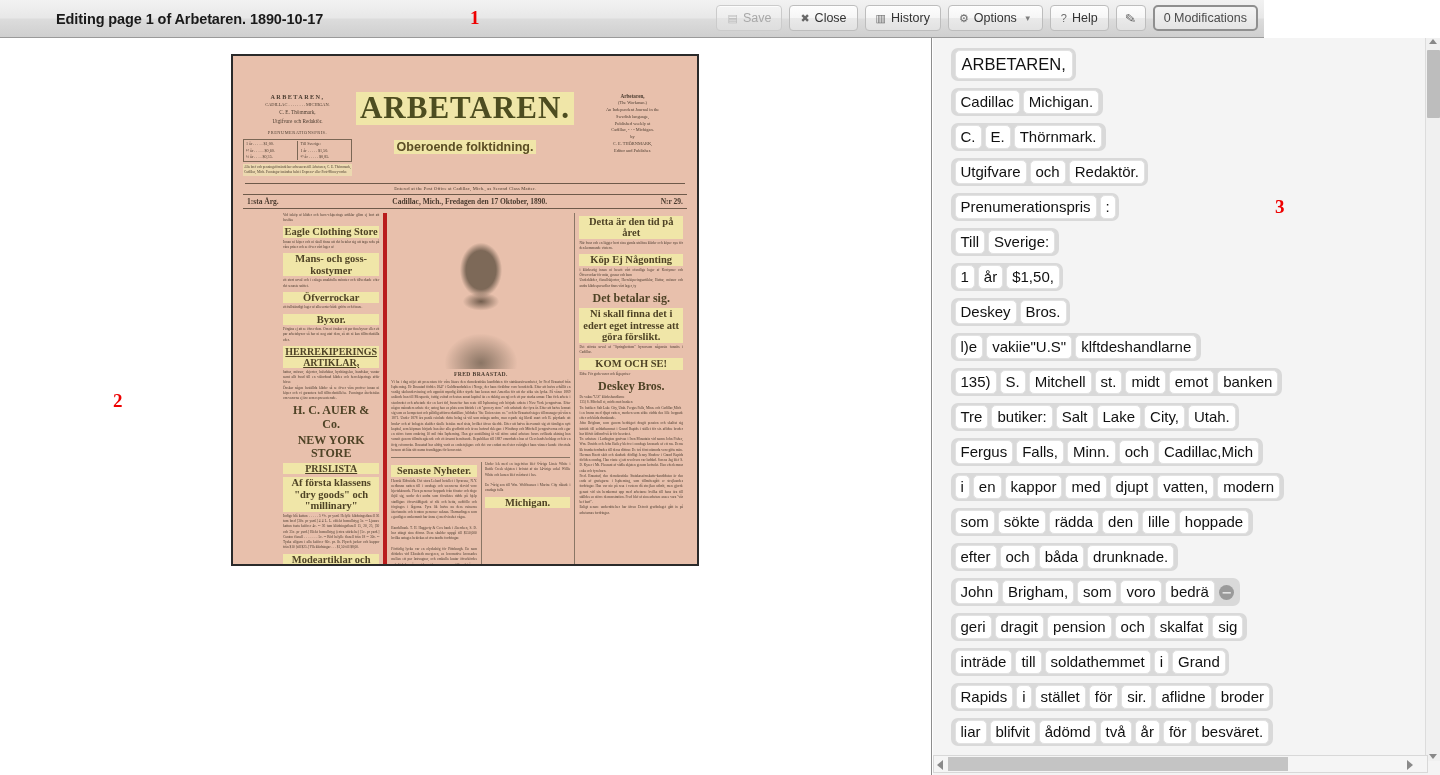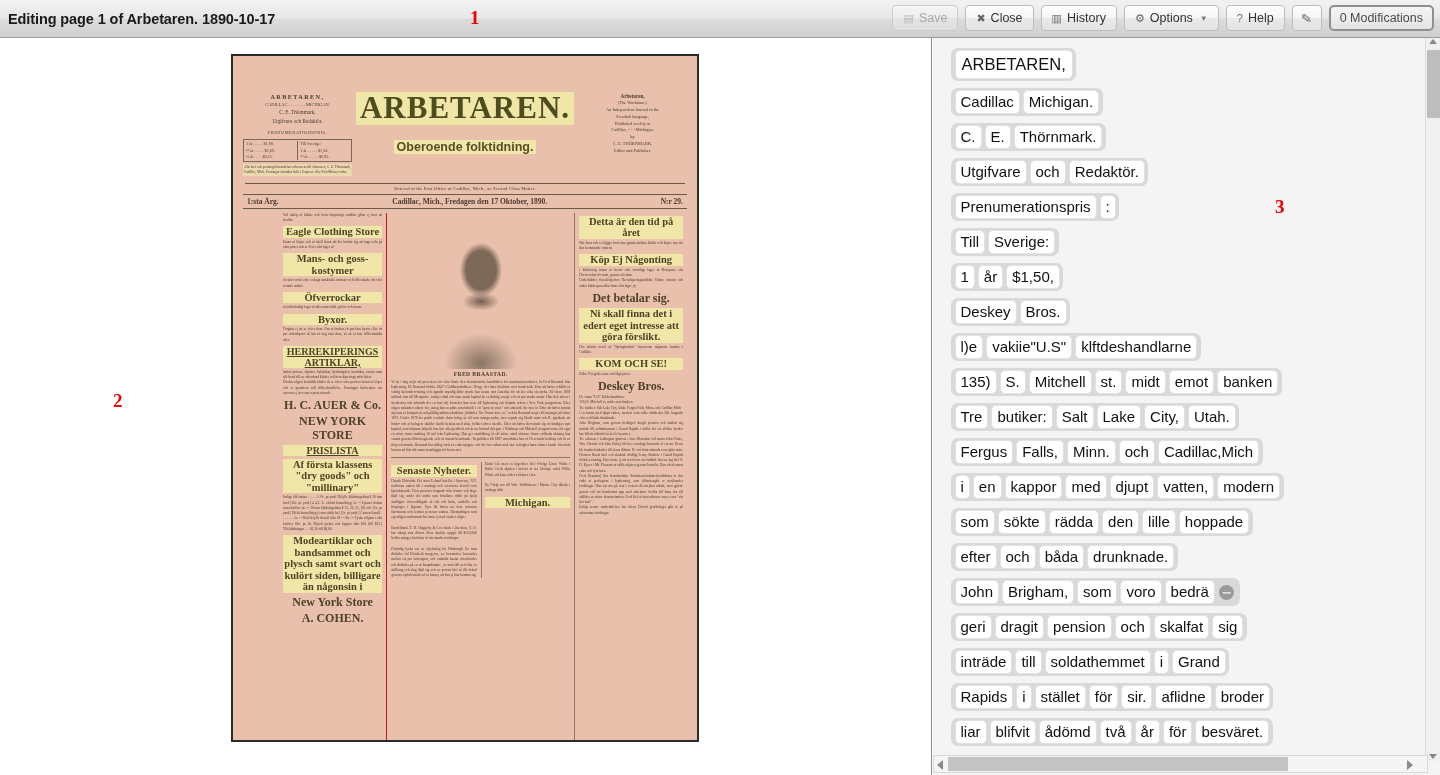--- a/index.html
+++ b/index.html
@@ -7,24 +7,24 @@
     margin: 0; padding: 0;
     width: 1440px; height: 775px;
     overflow: hidden;
     font-family: "Liberation Sans", sans-serif;
     background: #ffffff;
   }
 
   
   #toolbar {
     position: absolute; left: 0; top: 0;
-    width: 1440px; height: 38px;
+    width: 1264px; height: 38px;
     background: linear-gradient(to bottom, #f2f2f2 0%, #e8e8e8 48%, #dcdcdc 52%, #cfcfcf 100%);
     border-bottom: 1px solid #9a9a9a;
-    display: flex; align-items: center;
+    display: flex; align-items: center; padding-left: 48px;
   }
   #toolbar-title {
     font-size: 14.5px; font-weight: bold; color: #1a1a1a;
     margin-left: 8px; white-space: nowrap; letter-spacing: -0.1px;
   }
   #toolbar-marker {
     position: absolute; left: 470px; top: 7px;
     color: #ee0000; font-weight: bold; font-size: 19px;
     font-family: "Liberation Serif", serif;
   }
@@ -68,21 +68,21 @@
     border-right: 1px solid #8d8d8d;
     overflow: hidden;
   }
   #viewer-marker {
     position: absolute; left: 113px; top: 352px;
     color: #ee0000; font-weight: bold; font-size: 19px;
     font-family: "Liberation Serif", serif;
   }
   #scan {
     position: absolute; left: 231px; top: 16px;
-    width: 468px; height: 688px;
+    width: 468px; height: 512px;
     background: #e8c0ac;
     border: 2px solid #2a2a2a;
     overflow: hidden;
     padding: 8px 10px 0 10px;
     font-family: "Liberation Serif", serif;
     color: #4a3b2f;
   }
   
   .mh { display: flex; align-items: flex-start; padding-top: 28px; }
   .mh-side { width: 120px; text-align: center; font-size: 4.4px; line-height: 1.55; }
@@ -108,21 +108,21 @@
   }
   .price-box { border: 1px solid #7b6755; margin-top: 3px; padding: 1px 2px;
     display: flex; gap: 3px; font-size: 4.1px; line-height: 1.5; text-align: left; }
   .price-box div { flex: 1; }
   .fineprint { font-size: 3.4px; line-height: 1.45; text-align: left;
     background: #ecd9b0; margin-top: 2px; padding: 1px; }
 
   
   .cols { display: flex; margin-top: 4px; height: 540px; }
   .col { padding: 0 4px; }
-  .col.c1 { width: 118px; border-right: 1px solid #b91c1c; margin-left: 36px; }
+  .col.c1 { width: 118px; border-right: 4px solid #b91c1c; margin-left: 36px; }
   .col.c2 { width: 206px; border-right: 1px solid #8a7665; }
   .col.c3 { width: 122px; }
   .ad-h  { text-align: center; font-weight: bold; font-size: 10.5px;
     color: #4f4326; background: #f0e6a8; margin: 3px 0 2px; line-height: 1.1; }
   .ad-h.sm { font-size: 10px; text-decoration: underline; }
   .ad-h.lg { font-size: 12px; }
   .ad-h.plain { background: none; }
   .ad-t  { font-size: 3.5px; line-height: 1.5; text-align: justify; }
   .hrule { border-top: 1px solid #8a7665; margin: 4px 0; }
   .portrait {

